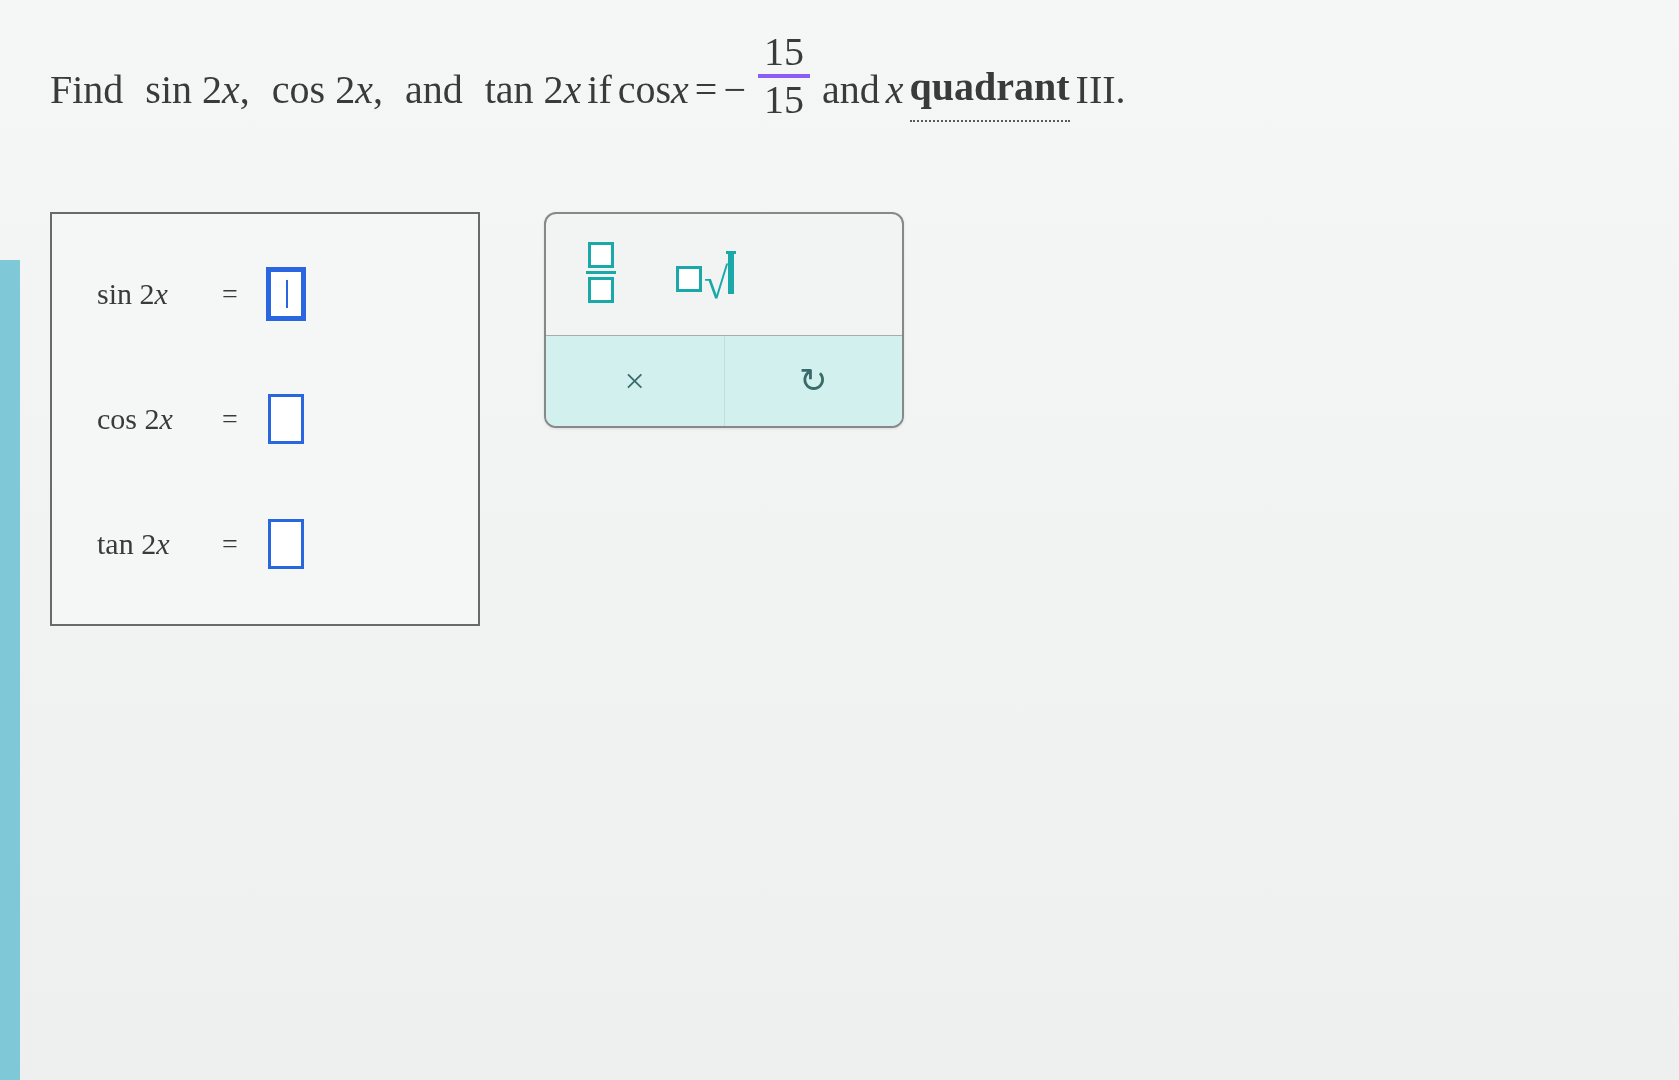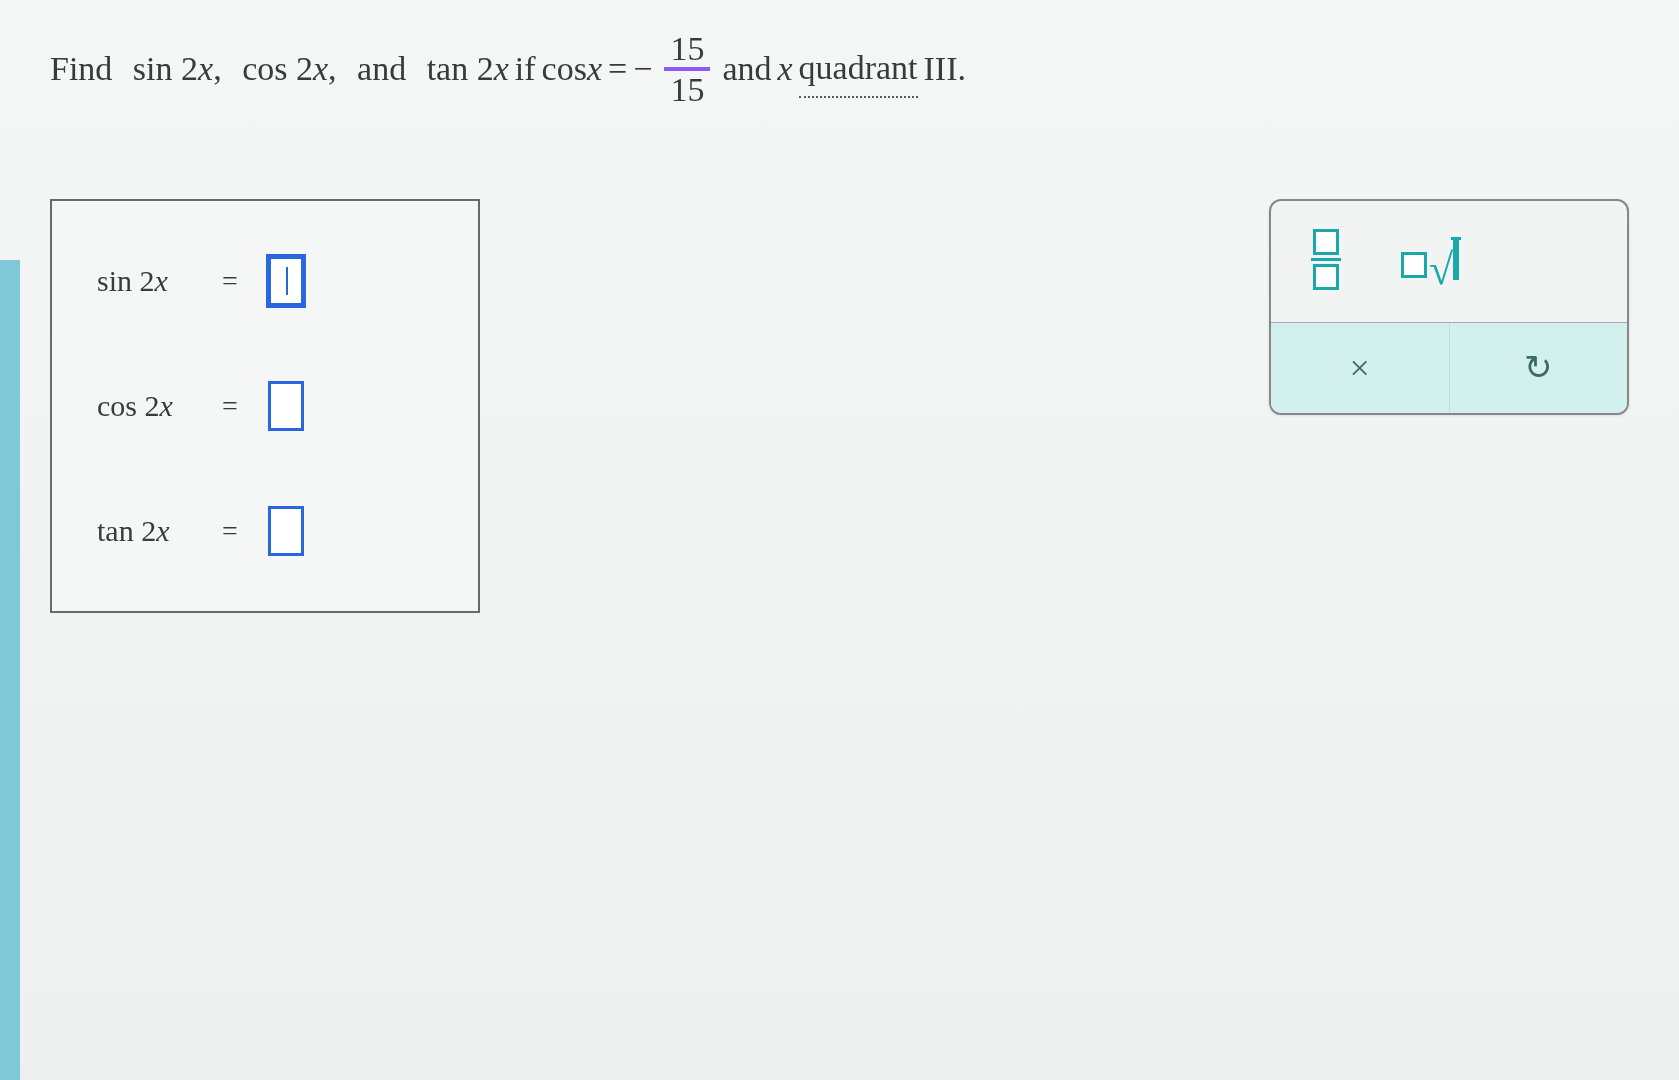--- a/index.html
+++ b/index.html
@@ -12,40 +12,40 @@
       color: #3a3a3a;
       position: relative;
     }
     .left-edge {
       position: absolute;
       left: 0; top: 260px; bottom: 0;
       width: 20px;
       background: #7ec8d8;
     }
     .question {
-      font-size: 34px;
+      font-size: 40px;
       line-height: 1.6;
       display: flex;
-      align-items: center;
+      align-items: flex-end;
       flex-wrap: wrap;
       gap: 6px;
       margin-bottom: 90px;
     }
     .italic-x { font-style: italic; }
     .fraction {
       display: inline-flex;
       flex-direction: column;
       align-items: center;
       vertical-align: middle;
       margin: 0 6px;
     }
     .fraction .num { border-bottom: 4px solid #8b5cf6; padding: 0 6px; line-height:1.1; }
     .fraction .den { padding: 0 6px; line-height:1.1; }
-    .q-link { color: #3a3a3a; border-bottom: 2px dotted #5a5a5a; padding-bottom:1px; }
-    .work-row { display: flex; align-items: flex-start; gap: 81px; justify-content: space-between; }
+    .q-link { color: #3a3a3a; border-bottom: 2px dotted #5a5a5a; padding-bottom:1px;font-weight:bold; }
+    .work-row { display: flex; align-items: flex-start; gap: 64px; }
     .answer-box {
       border: 2px solid #6a6a6a;
       width: 430px;
       padding: 55px 35px 55px 45px;
       background: #f5f7f7;
       display:flex;
       flex-direction: column;
       gap: 75px;
     }
     .ans-line { display: flex; align-items: center; gap: 30px; font-size: 30px; }

